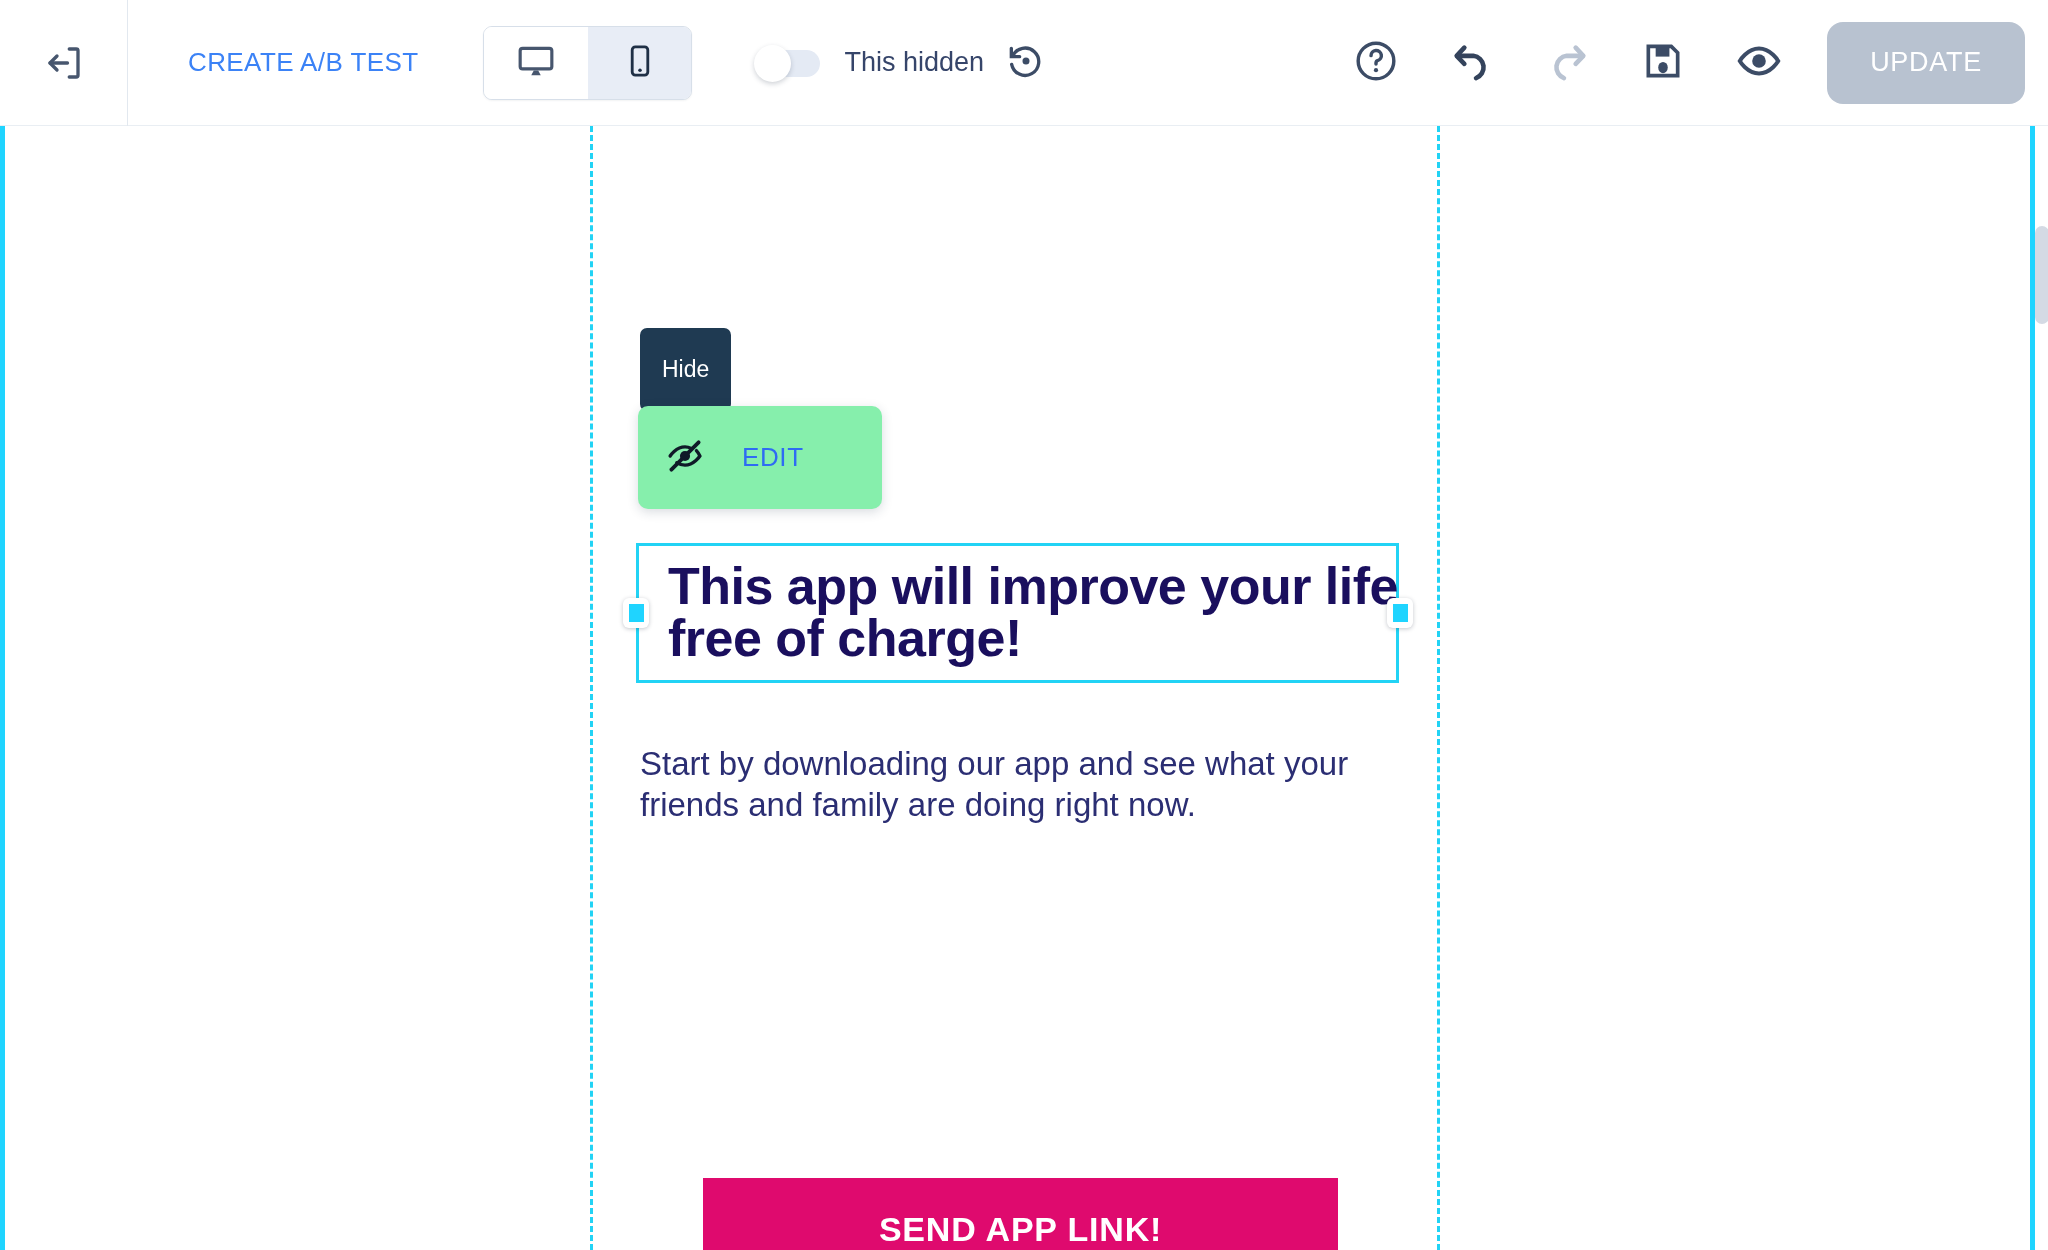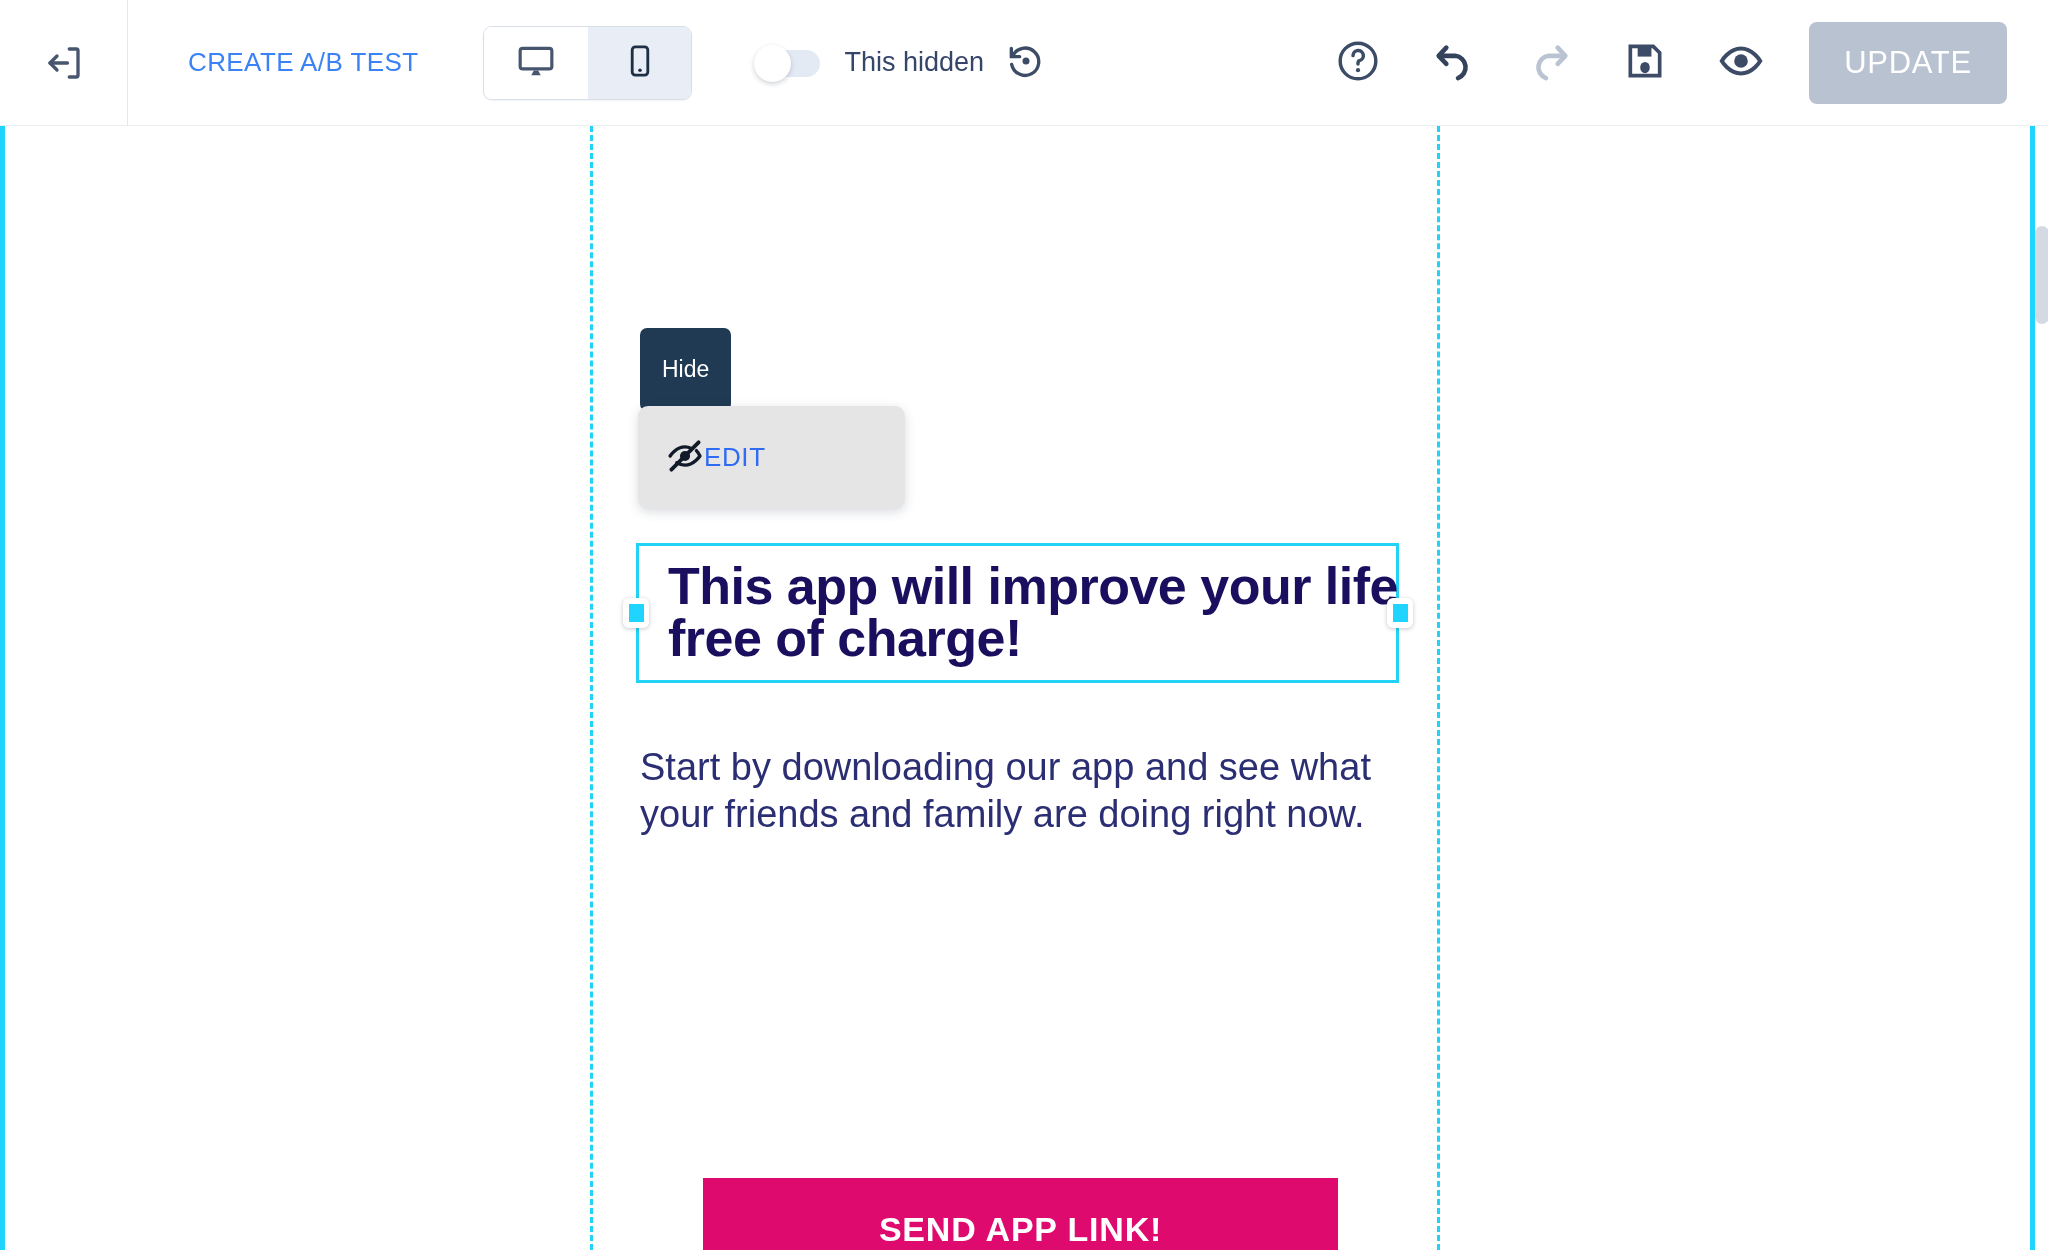--- a/index.html
+++ b/index.html
@@ -122,25 +122,25 @@
     display: flex;
     align-items: center;
     gap: 50px;
     margin-right: 44px;
   }
   .tool-icon { cursor: pointer; display: flex; align-items: center; }
 
   .update-btn {
     width: 198px;
     height: 82px;
-    margin-right: 41px;
+    margin-right: 23px;
     background: #b8c2d0;
-    border-radius: 8px;
+    border-radius: 16px;
     color: #ffffff;
-    font-size: 31px;
+    font-size: 27px;
     letter-spacing: 0.7px;
     display: flex;
     align-items: center;
     justify-content: center;
     cursor: pointer;
     user-select: none;
   }
 
   
   .canvas {
@@ -222,29 +222,30 @@
     width: 0; height: 0;
     border-left: 15px solid transparent;
     border-right: 15px solid transparent;
     border-top: 15px solid #1f3a52;
   }
 
   
   .edit-card {
     position: absolute;
     left: 638px; top: 280px;
-    width: 267px;
+    width: 244px;
     height: 103px;
-    background: #e5e5e5;
+    background: #86efac;
     border-radius: 10px;
     box-shadow: 0 3px 11px rgba(30,45,70,.17);
     display: flex;
     align-items: center;
     padding: 0 28px;
     box-sizing: border-box;
+    gap: 38px;
   }
   .edit-label {
     color: #2f6bf3;
     font-size: 26px;
     letter-spacing: 0.6px;
     cursor: pointer;
   }
   .eye-off { cursor: pointer; display:flex; align-items:center; }
 
   
@@ -282,21 +283,21 @@
     width: 15px; height: 18px;
     background: #1fd4ff;
   }
   .handle.left  { left: 623px;  top: 472px; }
   .handle.right { left: 1387px; top: 472px; }
 
   .body-copy {
     position: absolute;
     left: 640px; top: 618px;
     width: 770px;
-    font-size: 38px;
+    font-size: 33px;
     line-height: 1.23;
     color: #2b2e73;
   }
 
   .email-field {
     position: absolute;
     left: 703px; top: 851px;
     width: 635px;
     height: 124px;
     background: #f2eeee;

